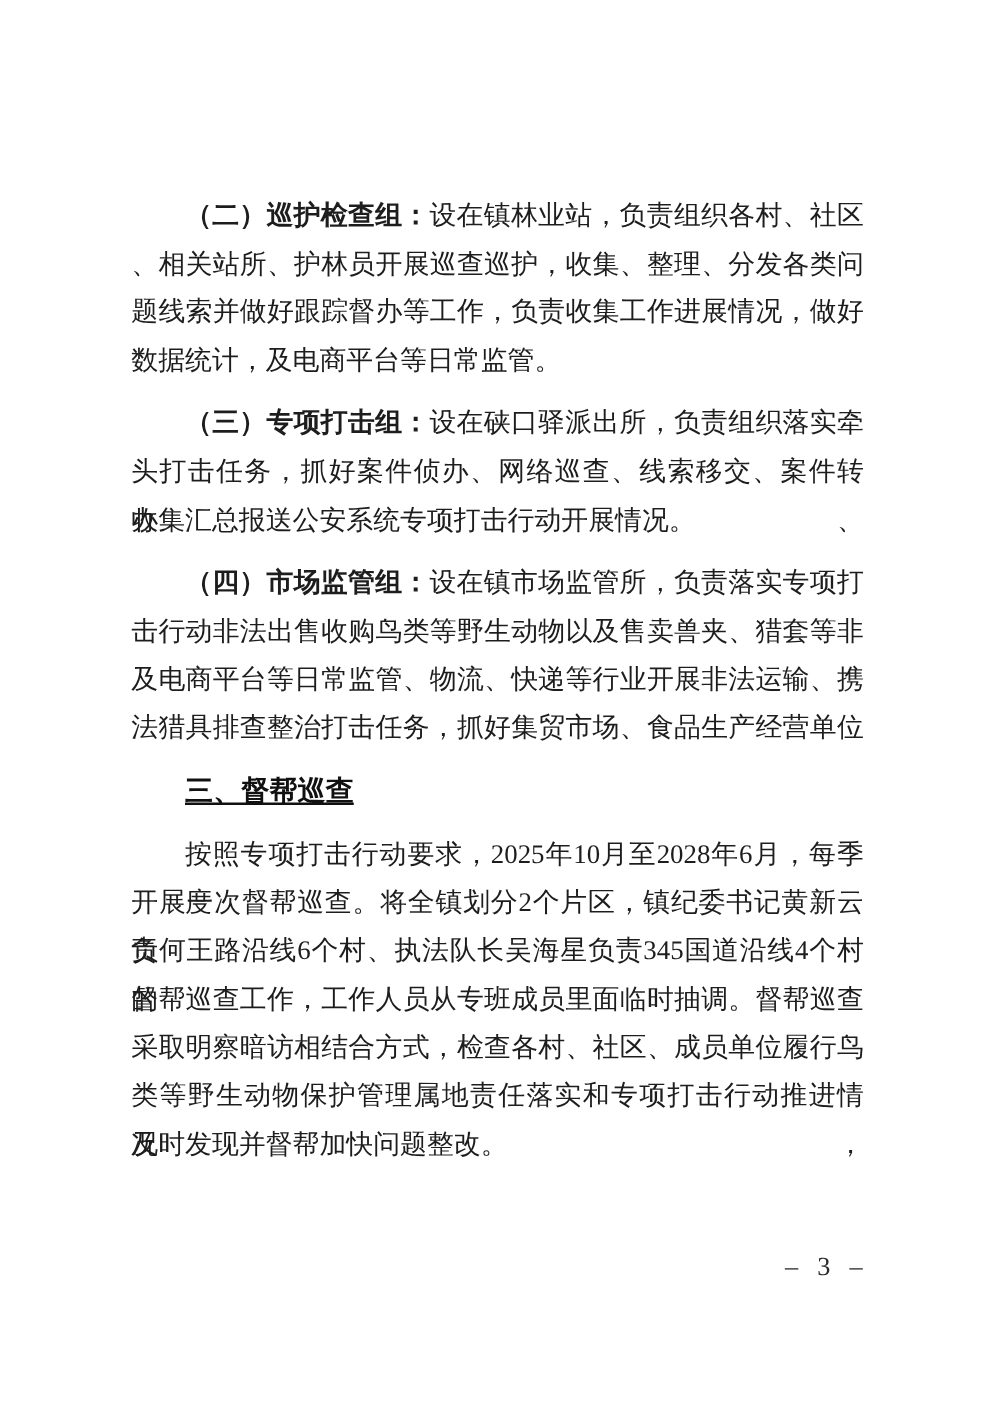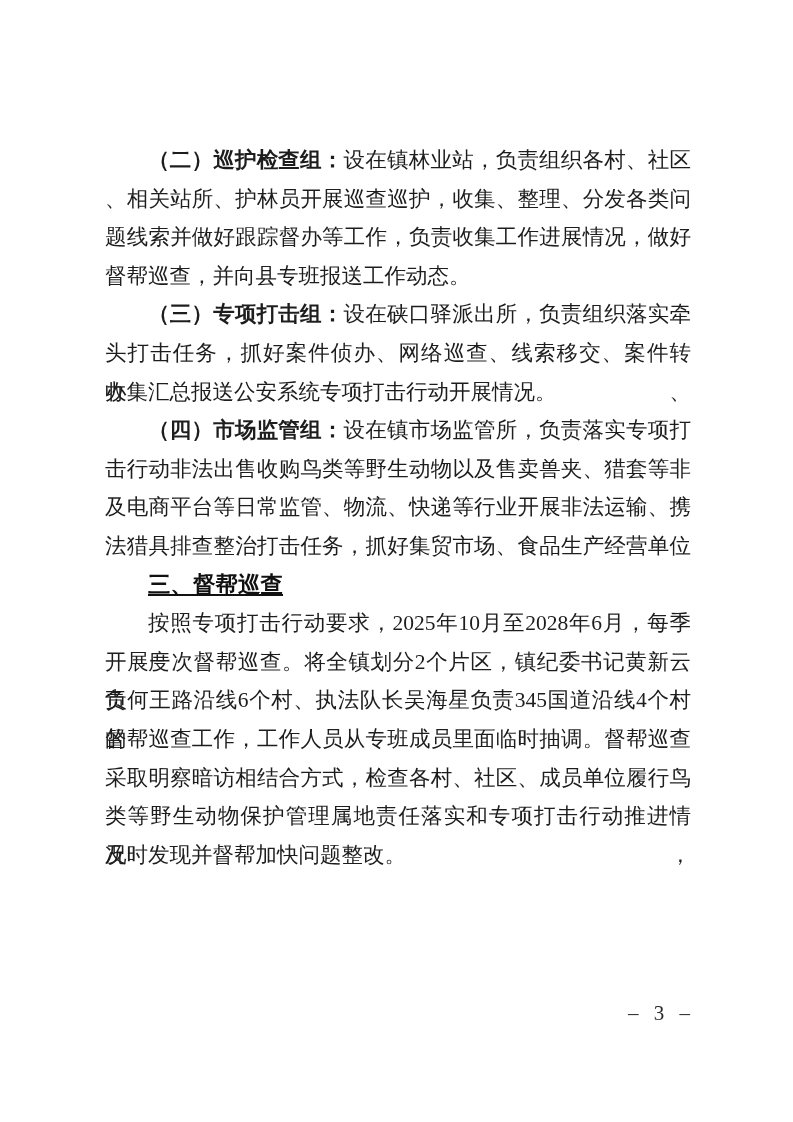--- a/index.html
+++ b/index.html
@@ -36,20 +36,21 @@
     overflow: visible;
   }
   .line.justify {
     white-space: normal;
     text-align: justify;
     text-align-last: justify;
     text-justify: inter-character;
   }
   .line.indent {
     padding-left: 43px;
+    margin-top: 12px;
   }
   .line.heading {
     font-family: "Liberation Sans", "DejaVu Sans", sans-serif;
     font-weight: 700;
     font-size: 22.5px;
     color: #111111;
     text-decoration: underline;
   }
   .seg.bold {
     font-weight: 700;
@@ -65,21 +66,21 @@
   }
 </style>
 </head>
 <body>
 
 <div class="page">
   <div class="text-block">
       <div class="line indent justify"><span class="seg bold">（二）巡护检查组：</span><span class="seg">设在镇林业站，负责组织各村、社区</span></div>
       <div class="line justify"><span class="seg">、相关站所、护林员开展巡查巡护，收集、整理、分发各类问</span></div>
       <div class="line justify"><span class="seg">题线索并做好跟踪督办等工作，负责收集工作进展情况，做好</span></div>
-      <div class="line"><span class="seg">督帮巡查，并向县专班报送工作动态。</span></div>
+      <div class="line"><span class="seg">数据统计，及电商平台等日常监管。</span></div>
       <div class="line indent justify"><span class="seg bold">（三）专项打击组：</span><span class="seg">设在硖口驿派出所，负责组织落实牵</span></div>
       <div class="line justify"><span class="seg">头打击任务，抓好案件侦办、网络巡查、线索移交、案件转办、</span></div>
       <div class="line"><span class="seg">收集汇总报送公安系统专项打击行动开展情况。</span></div>
       <div class="line indent justify"><span class="seg bold">（四）市场监管组：</span><span class="seg">设在镇市场监管所，负责落实专项打</span></div>
       <div class="line justify"><span class="seg">击行动非法出售收购鸟类等野生动物以及售卖兽夹、猎套等非</span></div>
       <div class="line justify"><span class="seg">及电商平台等日常监管、物流、快递等行业开展非法运输、携</span></div>
       <div class="line justify"><span class="seg">法猎具排查整治打击任务，抓好集贸市场、食品生产经营单位</span></div>
       <div class="line heading indent"><span class="seg bold">三、督帮巡查</span></div>
       <div class="line indent justify"><span class="seg">按照专项打击行动要求，2025年10月至2028年6月，每季度</span></div>
       <div class="line justify"><span class="seg">开展一次督帮巡查。将全镇划分2个片区，镇纪委书记黄新云负</span></div>

